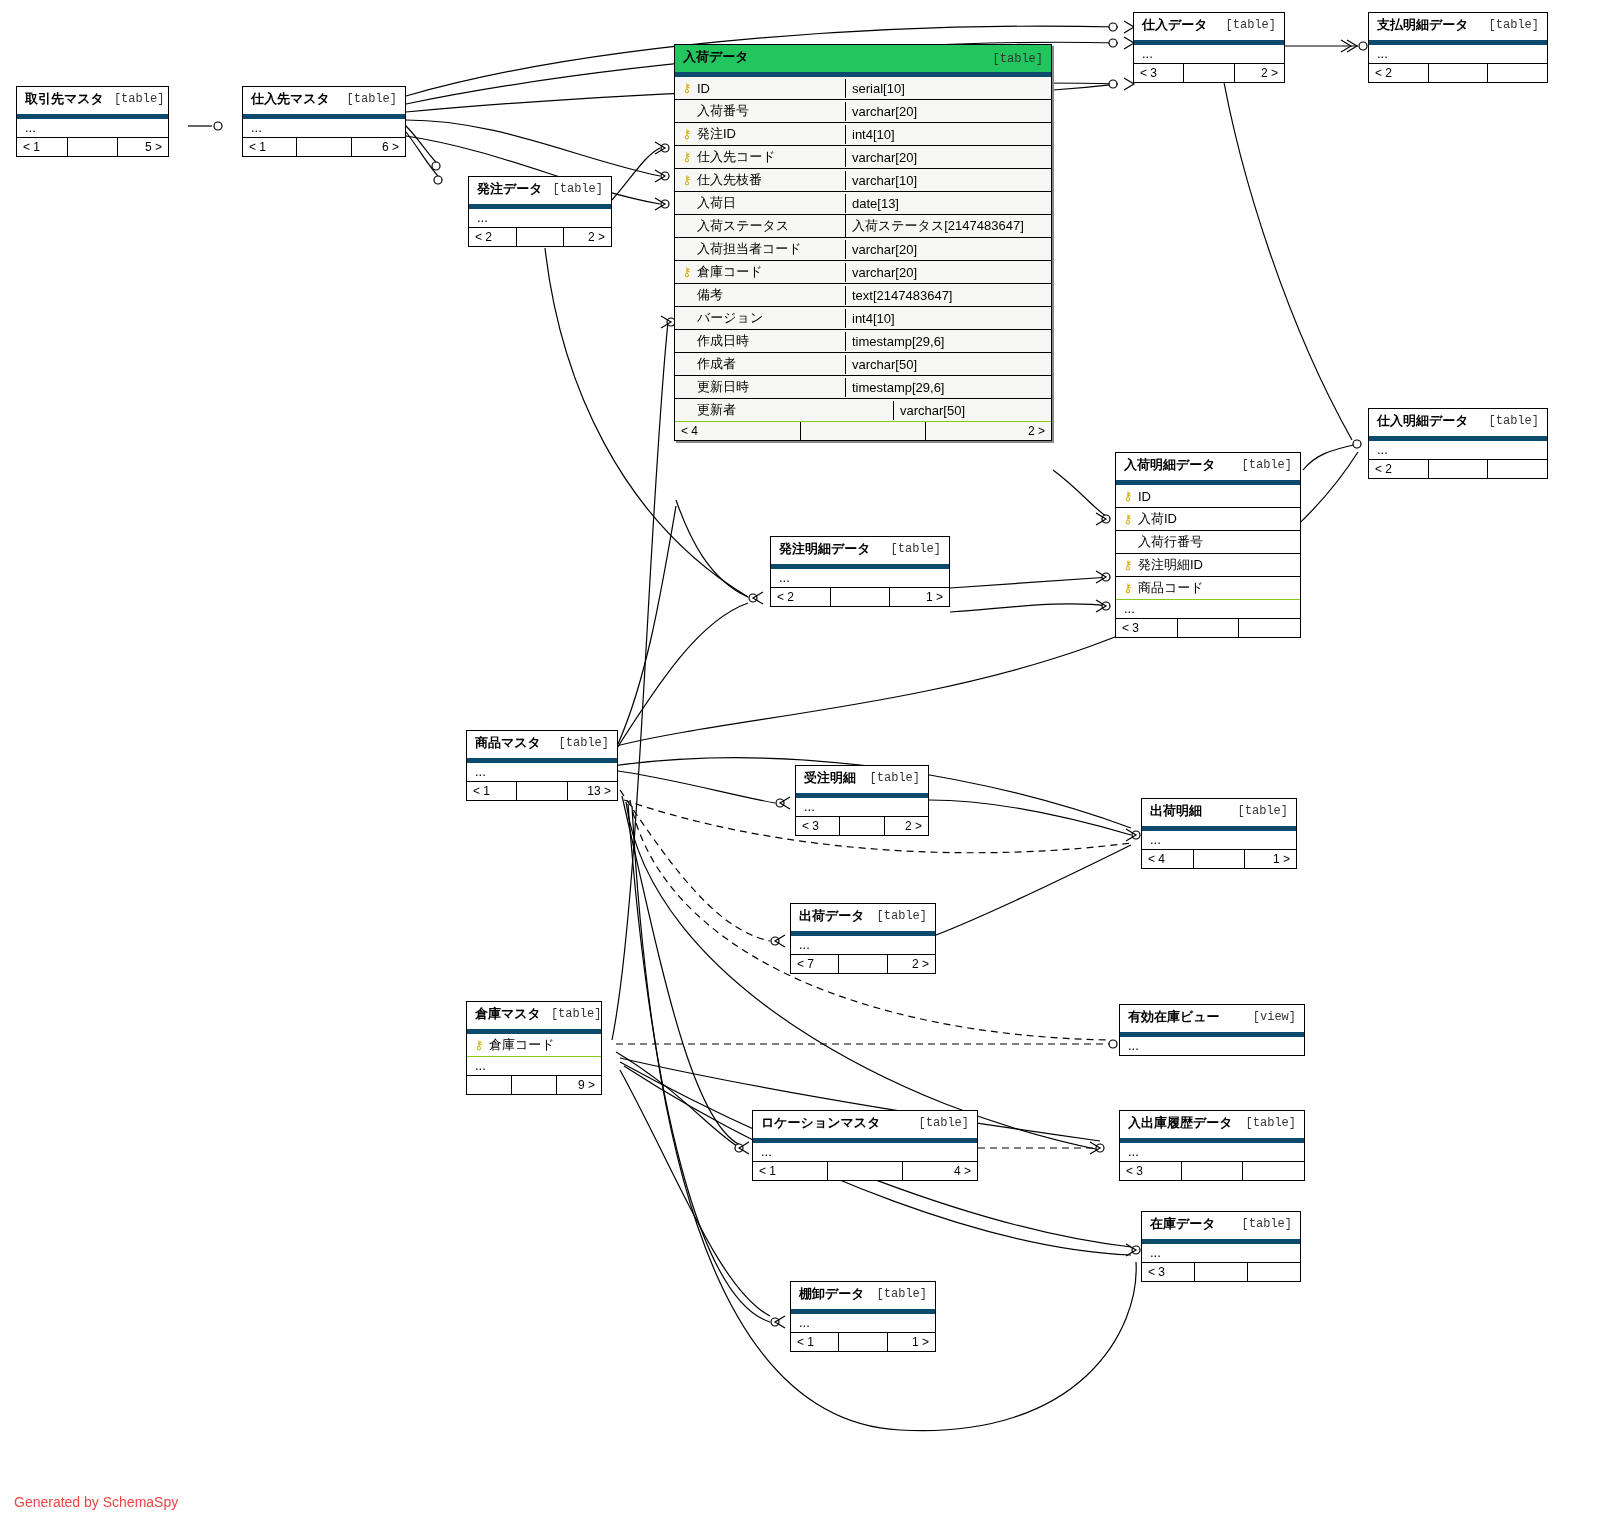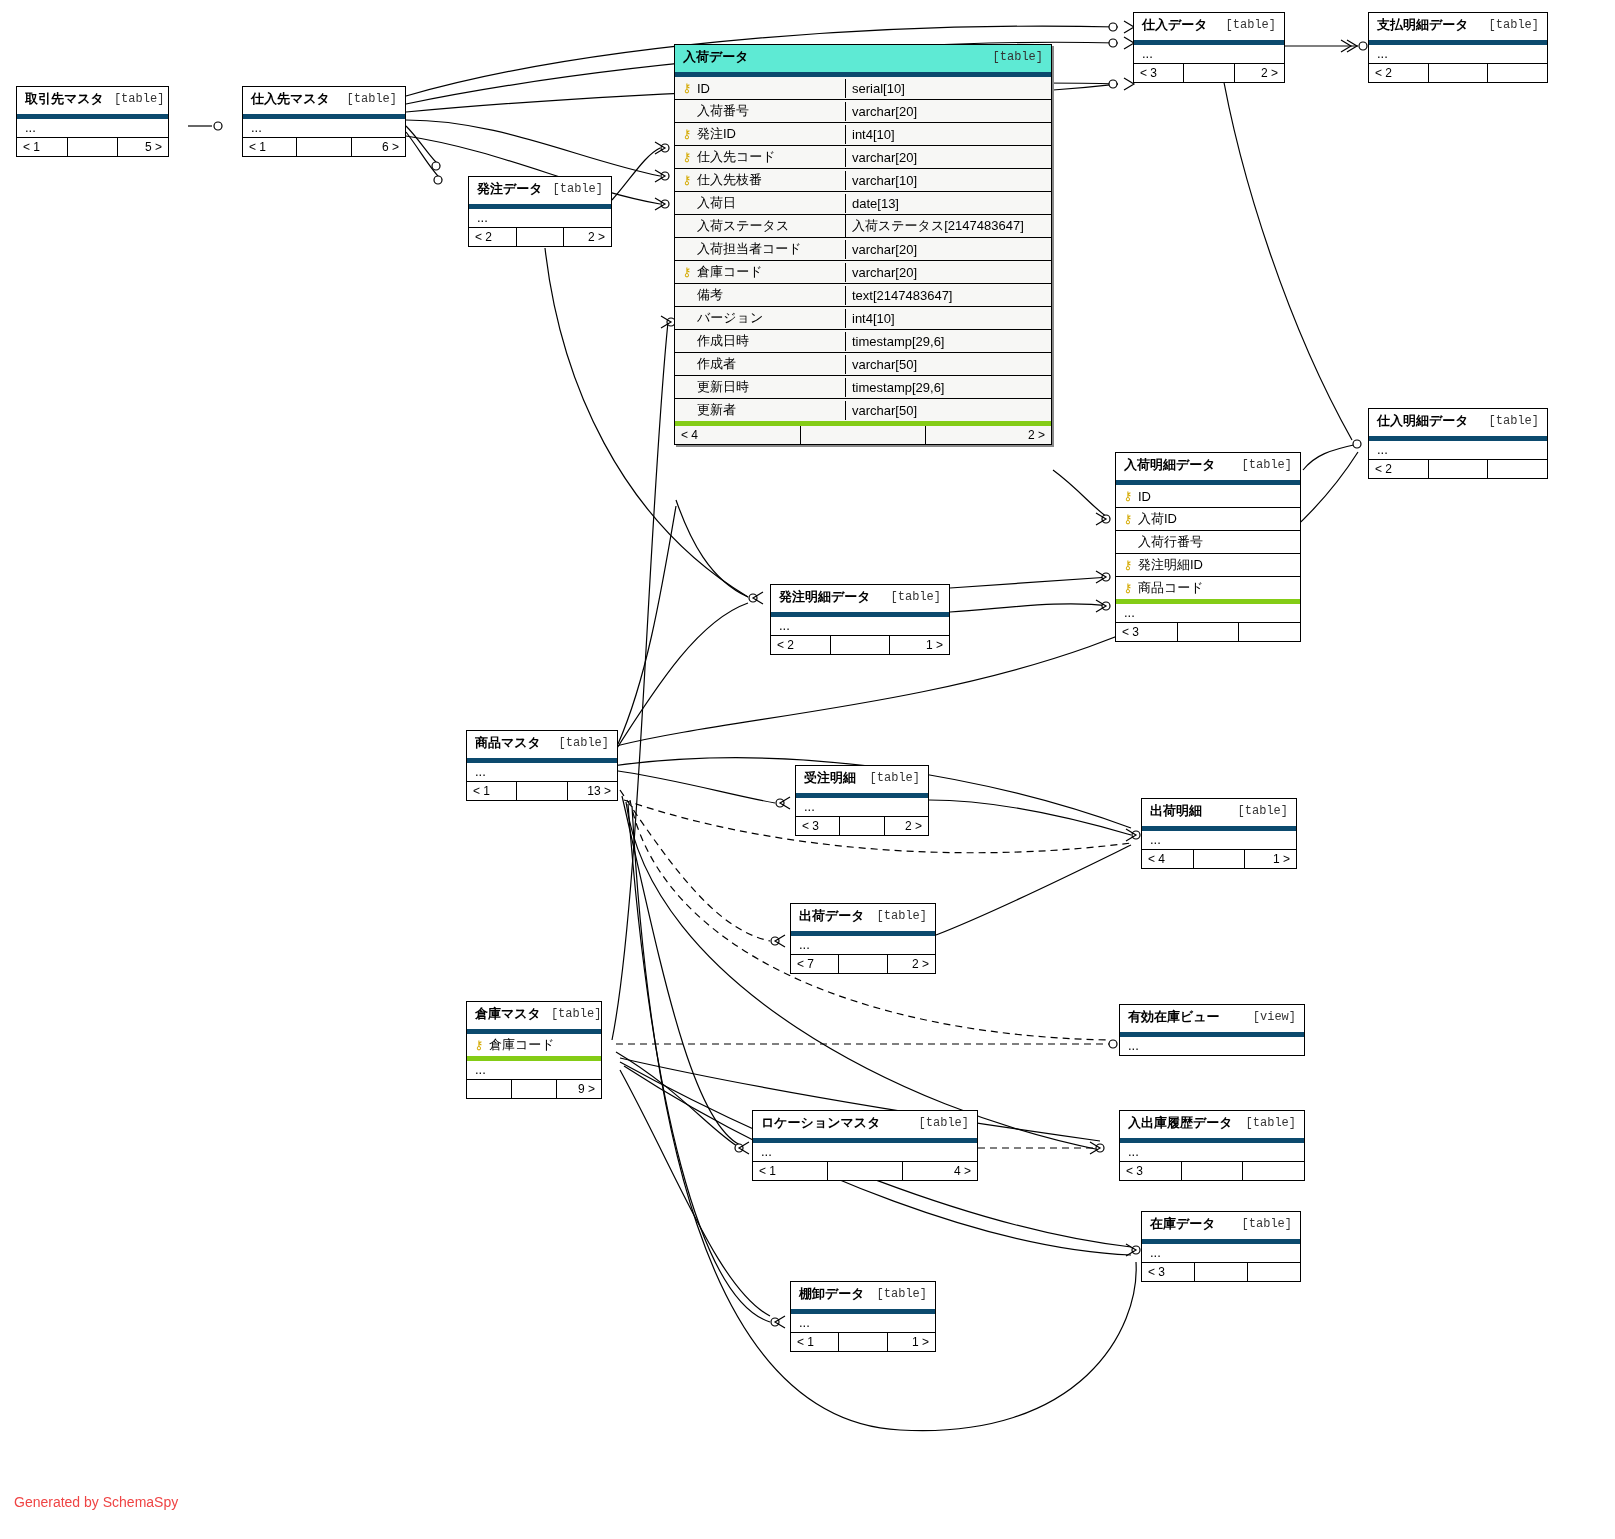--- a/index.html
+++ b/index.html
@@ -2,32 +2,32 @@
 <html><head>
 <meta charset="utf-8">
 <style>
   html,body{margin:0;padding:0;background:#fff;}
   body{width:1615px;height:1539px;position:relative;font-family:"Liberation Sans",sans-serif;}
   #canvas{position:absolute;left:0;top:0;width:1615px;height:1539px;}
   svg.edges{position:absolute;left:0;top:0;width:1615px;height:1539px;pointer-events:none;}
   .node{position:absolute;border:1px solid #000;background:#fff;box-sizing:border-box;}
   .node.focus{background:#f7f7f5;box-shadow:2px 2px 0 #888;}
   .thead{display:flex;align-items:center;justify-content:space-between;padding:3px 8px 6px 8px;border-bottom:5px solid #0c4a6e;background:#fff;font-family:Liberation Mono, monospace;}
-  .node.focus .thead{background:#5eead4;}
+  .node.focus .thead{background:#22c55e;align-items:flex-end;}
   .tname{font-weight:bold;font-size:13px;color:#000;white-space:nowrap;}
   .ttype{font-size:12px;color:#333;margin-left:10px;white-space:nowrap;}
   .ellipsis{padding:2px 8px;font-size:13px;color:#000;border-bottom:1px solid #000;line-height:1.1;}
   .footer{display:flex;border-top:0px solid #000;font-size:12px;}
   .fcell{flex:1;border-right:1px solid #000;padding:2px 6px;min-height:16px;box-sizing:border-box;}
   .fcell:last-child{border-right:none;}
   .fleft{text-align:left;}
   .fright{text-align:right;}
   .rows{display:block;}
   .row{display:flex;border-bottom:1px solid #000;font-size:13px;min-height:22px;align-items:center;}
-  .row:last-child{border-bottom:5px solid #84cc16;}
+  .row:last-child{border-bottom:1px solid #84cc16;gap:48px;}
   .cname{flex:0 0 auto;display:flex;align-items:center;padding:2px 6px;box-sizing:border-box;}
   .key{display:inline-block;width:12px;margin-right:4px;color:#d4a900;font-size:12px;text-align:center;}
   .nokey{display:inline-block;width:12px;margin-right:4px;}
   .ctype{flex:1;padding:2px 6px;border-left:1px solid #000;box-sizing:border-box;font-size:13px;}
   .wide .cname{flex:0 0 170px;}
   .credit{position:absolute;left:14px;top:1494px;font-size:14px;color:#ef4444;}
 </style>
 </head>
 <body>
 
@@ -411,21 +411,21 @@
           <span class="tname">仕入明細データ</span>
           <span class="ttype">[table]</span>
         </div>
         <div class="ellipsis">...</div>
         <div class="footer">
           <div class="fcell fleft">&lt; 2</div>
           <div class="fcell"></div>
           <div class="fcell fright"></div>
         </div>
       </div>
-      <div class="node" style="left: 770px; top: 584px; width: 180px;">
+      <div class="node" style="left: 770px; top: 536px; width: 180px;">
         <div class="thead">
           <span class="tname">発注明細データ</span>
           <span class="ttype">[table]</span>
         </div>
         <div class="ellipsis">...</div>
         <div class="footer">
           <div class="fcell fleft">&lt; 2</div>
           <div class="fcell"></div>
           <div class="fcell fright">1 &gt;</div>
         </div>

